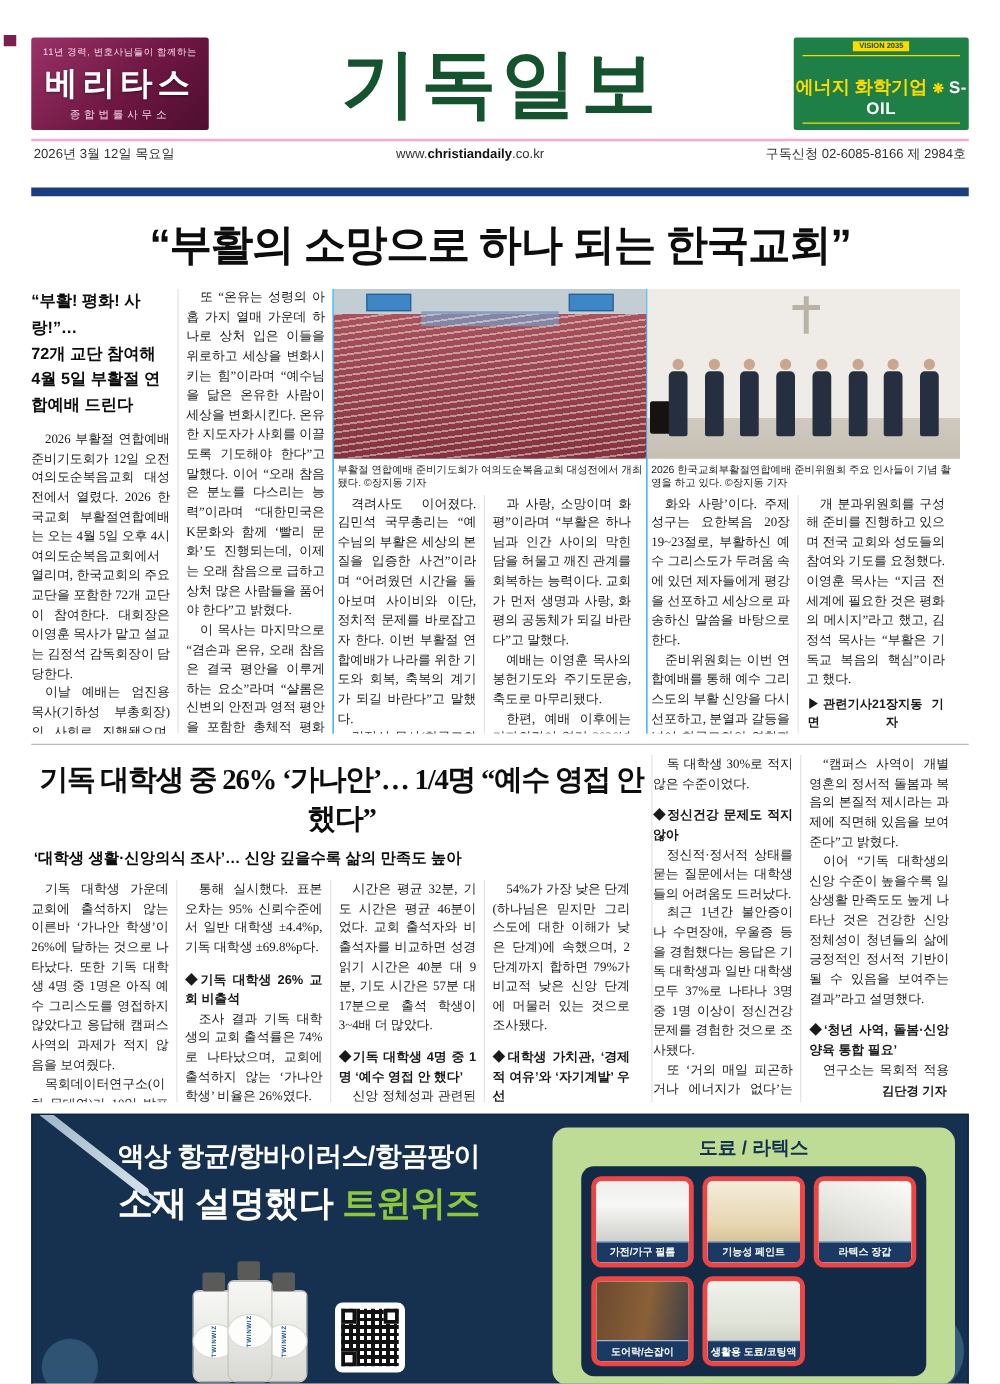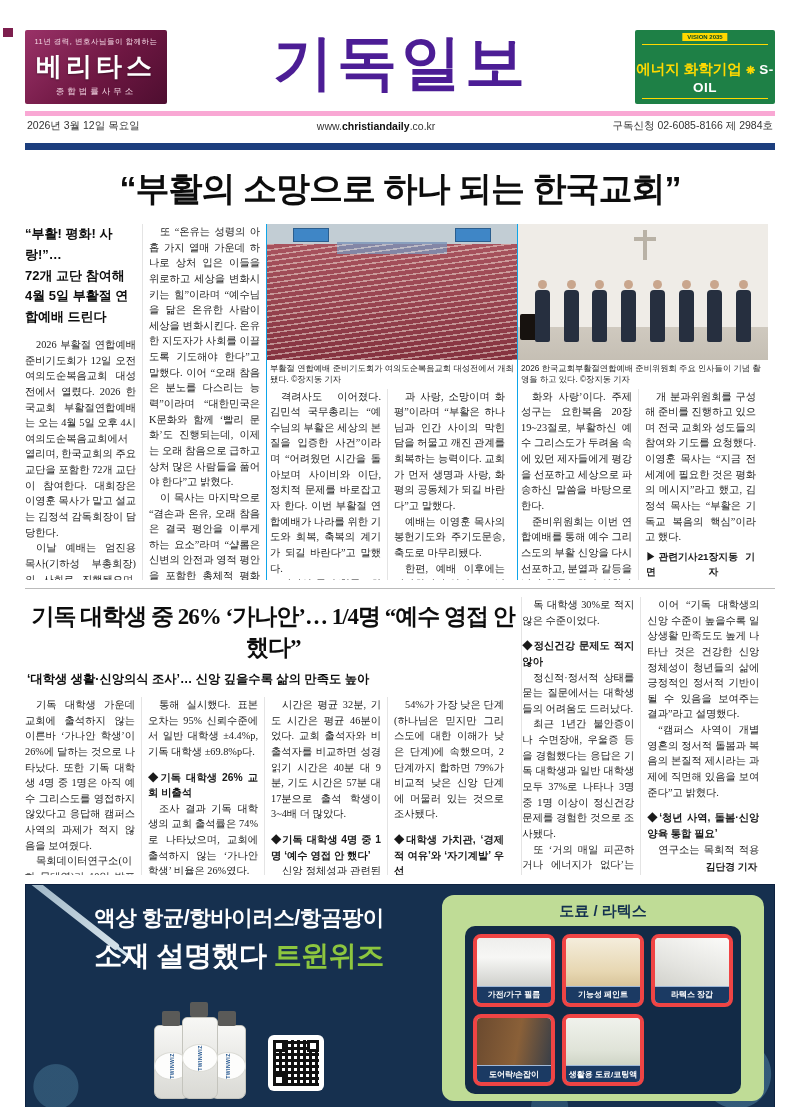--- a/index.html
+++ b/index.html
@@ -11,36 +11,36 @@
   .corner-mark { position:absolute; left:3px; top:28px; width:10px; height:9px; background:#7d1f4e; }
 
   
   .hdr { display:flex; align-items:flex-end; justify-content:space-between; margin-top:28px; height:76px; }
   .ad-veritas { width:142px; height:74px; background:linear-gradient(135deg,#9a3268 0%,#6e1742 55%,#4e0e30 100%);
                 color:#fff; text-align:center; display:flex; flex-direction:column; justify-content:center;
                 font-family:"Liberation Sans",sans-serif; border-radius:2px; }
   .ad-veritas .vt-top { font-size:7.5px; letter-spacing:.5px; color:#f3d7e4; }
   .ad-veritas .vt-name { font-size:26px; font-weight:bold; letter-spacing:4px; margin:2px 0; text-shadow:0 1px 2px rgba(0,0,0,.4); }
   .ad-veritas .vt-sub { font-size:8.5px; letter-spacing:3px; color:#f3d7e4; }
-  .masthead { flex:1; text-align:center; font-family:Liberation Mono, monospace; font-weight:bold;
-              font-size:60px; line-height:74px; letter-spacing:4px; color:#4c1d95; }
+  .masthead { flex:1; text-align:center; font-family:Liberation Serif, serif; font-weight:bold;
+              font-size:60px; line-height:74px; letter-spacing:4px; color:#14532d; }
   .ad-soil { width:140px; height:74px; background:#1e8046; color:#fff; text-align:center; position:relative;
              font-family:"Liberation Sans",sans-serif; display:flex; flex-direction:column; justify-content:flex-end; padding-bottom:9px; box-sizing:border-box; border-radius:2px;}
   .soil-badge { position:absolute; top:3px; left:50%; transform:translateX(-50%); background:#ffd900; color:#0d4a24;
                 font-size:6px; font-weight:bold; padding:1px 5px; }
   .soil-rule-top { position:absolute; top:14px; left:7px; right:7px; border-top:1px solid #ffd900; }
   .soil-line1 { font-size:9.5px; font-weight:bold; margin-bottom:3px; }
   .soil-line2 { font-size:14.5px; font-weight:bold; color:#ffd900;margin-top:46px; }
   .soil-line2 .soil-brand { color:#fff; font-size:13.5px; letter-spacing:.5px; }
   .soil-flame { color:#ffd900; font-size:11px; }
   .soil-rule-bot { position:absolute; bottom:5px; left:7px; right:7px; border-top:1px solid #ffd900; }
 
   
-  .infobar { margin-top:7px; border-top:5px solid #f9a8d4; display:flex; justify-content:space-between; align-items:center;
-             font-family:"Liberation Sans",sans-serif; font-size:10.5px; color:#333; padding:3px 2px 10px; }
+  .infobar { margin-top:7px; border-top:2px solid #f9a8d4; display:flex; justify-content:space-between; align-items:center;
+             font-family:"Liberation Sans",sans-serif; font-size:10.5px; color:#333; padding:3px 2px 20px; }
   .infobar .site b { font-weight:bold; color:#111; }
   .navybar { height:7px; background:#1c3e7e; }
 
   
   .a1-headline { text-align:center; font-family:"Liberation Sans",sans-serif; font-weight:bold;
                  font-size:34px; letter-spacing:-1px; margin:16px 0 12px; color:#0d0d0d; }
   .a1-body { display:flex; height:356px; overflow:hidden; }
   .col { width:111px; padding:0 6px; border-left:1px solid #e4e4e4; overflow:hidden;
          font-size:10.3px; line-height:1.52; text-align:justify; }
   .col:first-child { border-left:none; padding-left:0; }
@@ -332,22 +332,22 @@
         <div class="colp">
             <p>독 대학생 30%로 적지 않은 수준이었다.</p>
             <p class="subhd">◆정신건강 문제도 적지 않아</p>
             <p>정신적·정서적 상태를 묻는 질문에서는 대학생들의 어려움도 드러났다.</p>
             <p>최근 1년간 불안증이나 수면장애, 우울증 등을 경험했다는 응답은 기독 대학생과 일반 대학생 모두 37%로 나타나 3명 중 1명 이상이 정신건강 문제를 경험한 것으로 조사됐다.</p>
             <p>또 ‘거의 매일 피곤하거나 에너지가 없다’는 응답은 일반 대학생 45%, 기독 대학생 44%로 비슷한 수준이었다.</p>
           </div>
       </div>
       <div class="col col6wrap">
         <div class="colp">
+            <p>“캠퍼스 사역이 개별 영혼의 정서적 돌봄과 복음의 본질적 제시라는 과제에 직면해 있음을 보여준다”고 밝혔다.</p>
             <p>이어 “기독 대학생의 신앙 수준이 높을수록 일상생활 만족도도 높게 나타난 것은 건강한 신앙 정체성이 청년들의 삶에 긍정적인 정서적 기반이 될 수 있음을 보여주는 결과”라고 설명했다.</p>
-            <p>“캠퍼스 사역이 개별 영혼의 정서적 돌봄과 복음의 본질적 제시라는 과제에 직면해 있음을 보여준다”고 밝혔다.</p>
             <p class="subhd">◆‘청년 사역, 돌봄·신앙 양육 통합 필요’</p>
             <p>연구소는 목회적 적용점으로 “오늘날 기독 대학생 사역은 정신적·정서적 돌봄과 신앙 양육을 분리해 접근하기 어렵다”며 “소그룹 공동체 안에서 삶을 나누며 정서적 치유와 신앙 훈련이 함께 이뤄지는 환경을 만드는 것이 중요하다”고 제언했다.</p>
           </div>
         <div class="byline2">김단경 기자</div>
       </div>
     </div>
   </div>
 
   <div class="bigad">
     <div class="bubbles"></div>

